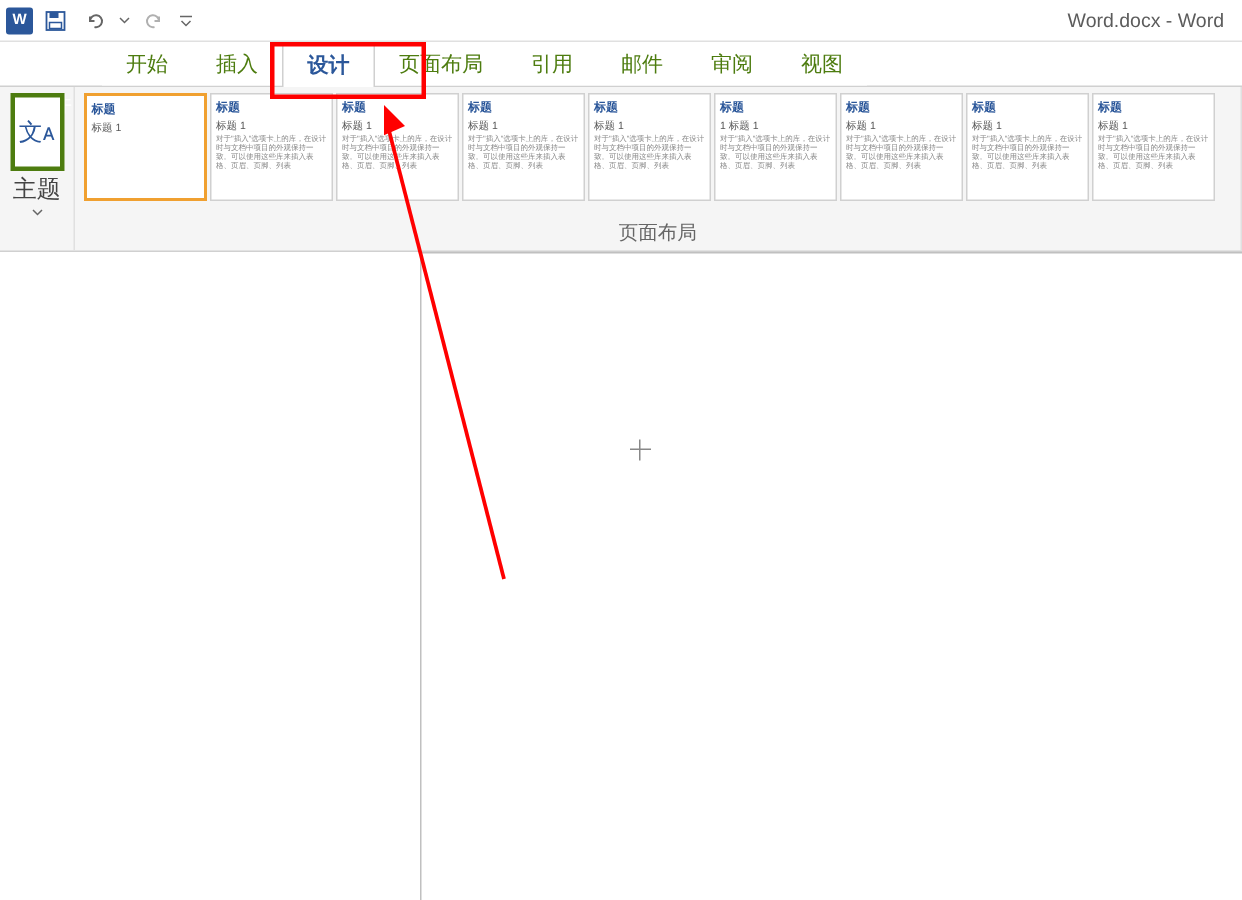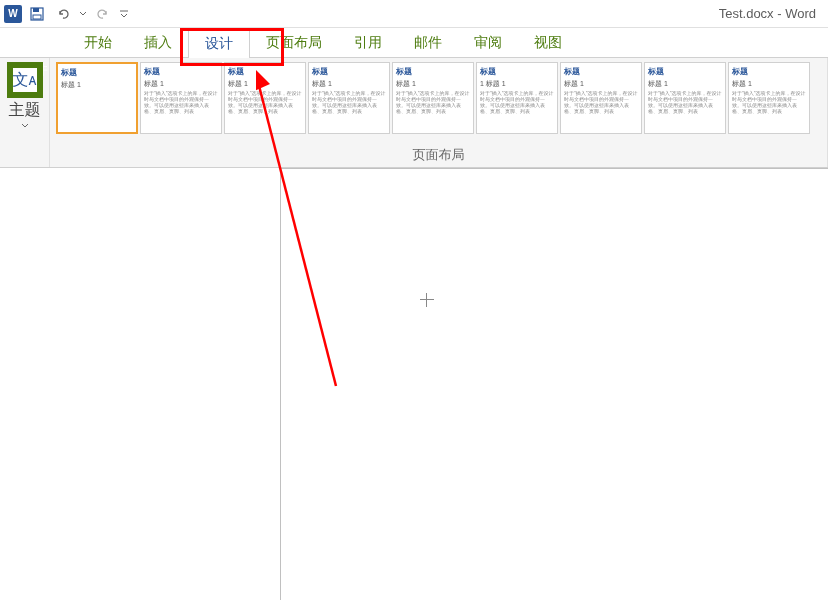--- a/index.html
+++ b/index.html
@@ -7,26 +7,26 @@
     
     .titlebar { height: 28px; background: #fff; border-bottom: 1px solid #e0e0e0; display: flex; align-items: center; padding: 0 4px; }
     .titlebar-left { display: flex; align-items: center; gap: 4px; }
     .word-icon { width: 18px; height: 18px; background: #2b579a; color: #fff; font-size: 10px; font-weight: bold; display: flex; align-items: center; justify-content: center; border-radius: 2px; }
     .qat-btn { width: 22px; height: 22px; display: flex; align-items: center; justify-content: center; color: #5c5c5c; cursor: pointer; }
     .titlebar-center { flex: 1; text-align: right; font-size: 13px; color: #5c5c5c; padding-right: 8px; }
     
     .tabs { height: 30px; background: #fff; display: flex; align-items: stretch; border-bottom: 1px solid #d0d0d0; }
     .tab { padding: 0 16px; display: flex; align-items: center; font-size: 14px; color: #4d7c0f; cursor: pointer; background: #fff; }
     .tab.file { background: #15803d; color: #fff; padding: 0 20px; margin-top: 42px; }
-    .tab.active { background: #fff; border-top: 1px solid #d0d0d0; border-left: 1px solid #d0d0d0; border-right: 1px solid #d0d0d0; margin-bottom: -1px; color: #2b579a; }
+    .tab.active { background: #fff; border-top: 1px solid #d0d0d0; border-left: 1px solid #d0d0d0; border-right: 1px solid #d0d0d0; margin-bottom: -1px; color: #2b579a; font-weight: bold; }
     
     .ribbon { height: 110px; background: #f5f5f5; border-bottom: 1px solid #d0d0d0; display: flex; }
     .ribbon-group { border-right: 1px solid #e0e0e0; padding: 4px 6px 2px 6px; display: flex; flex-direction: column; }
     .themes-group { width: 50px; align-items: center; }
-    .themes-icon { width: 36px; height: 36px; border: 6px solid #4d7c0f; background: #fff; display: flex; align-items: center; justify-content: center; font-size: 16px; margin-bottom: 2px; }
+    .themes-icon { width: 36px; height: 52px; border: 3px solid #4d7c0f; background: #fff; display: flex; align-items: center; justify-content: center; font-size: 16px; margin-bottom: 2px; }
     .themes-label { font-size: 16px; color: #444; }
     
     .gallery-group { flex: 1; display: flex; flex-direction: column; }
     .gallery { display: flex; gap: 2px; overflow: hidden; }
     .gallery-item { width: 82px; height: 72px; border: 1px solid #d0d0d0; background: #fff; padding: 3px; cursor: pointer; font-size: 7px; color: #666; overflow: hidden; }
     .gallery-item:first-child { border: 2px solid #f0a030; }
     .gallery-item .g-title { font-size: 8px; font-weight: bold; color: #2b579a; margin-bottom: 2px; }
     .gallery-item .g-sub { font-size: 7px; color: #555; margin-bottom: 1px; }
     .gallery-item .g-body { font-size: 5px; color: #888; line-height: 1.2; }
     .gallery-label { text-align: center; font-size: 13px; color: #666; padding-top: 12px; flex: 1; }
@@ -69,21 +69,21 @@
           <path d="M10 4 L10 7 L7 7" fill="none" stroke="#b0b0b0" stroke-width="1.3"></path>
         </svg>
     </div>
     <div class="qat-btn" style="width:12px;">
       <svg width="10" height="10" viewBox="0 0 10 10">
           <line x1="1" y1="2" x2="9" y2="2" stroke="#666" stroke-width="1"></line>
           <path d="M2 5 L5 8 L8 5" fill="none" stroke="#666" stroke-width="1"></path>
         </svg>
     </div>
   </div>
-  <div class="titlebar-center">Test.docx - Word</div>
+  <div class="titlebar-center">Word.docx - Word</div>
 </div>
 
 <div class="tabs">
   <div class="tab file">文件</div>
   <div class="tab">开始</div>
   <div class="tab">插入</div>
   <div class="tab active">设计</div>
   <div class="tab">页面布局</div>
   <div class="tab">引用</div>
   <div class="tab">邮件</div>

